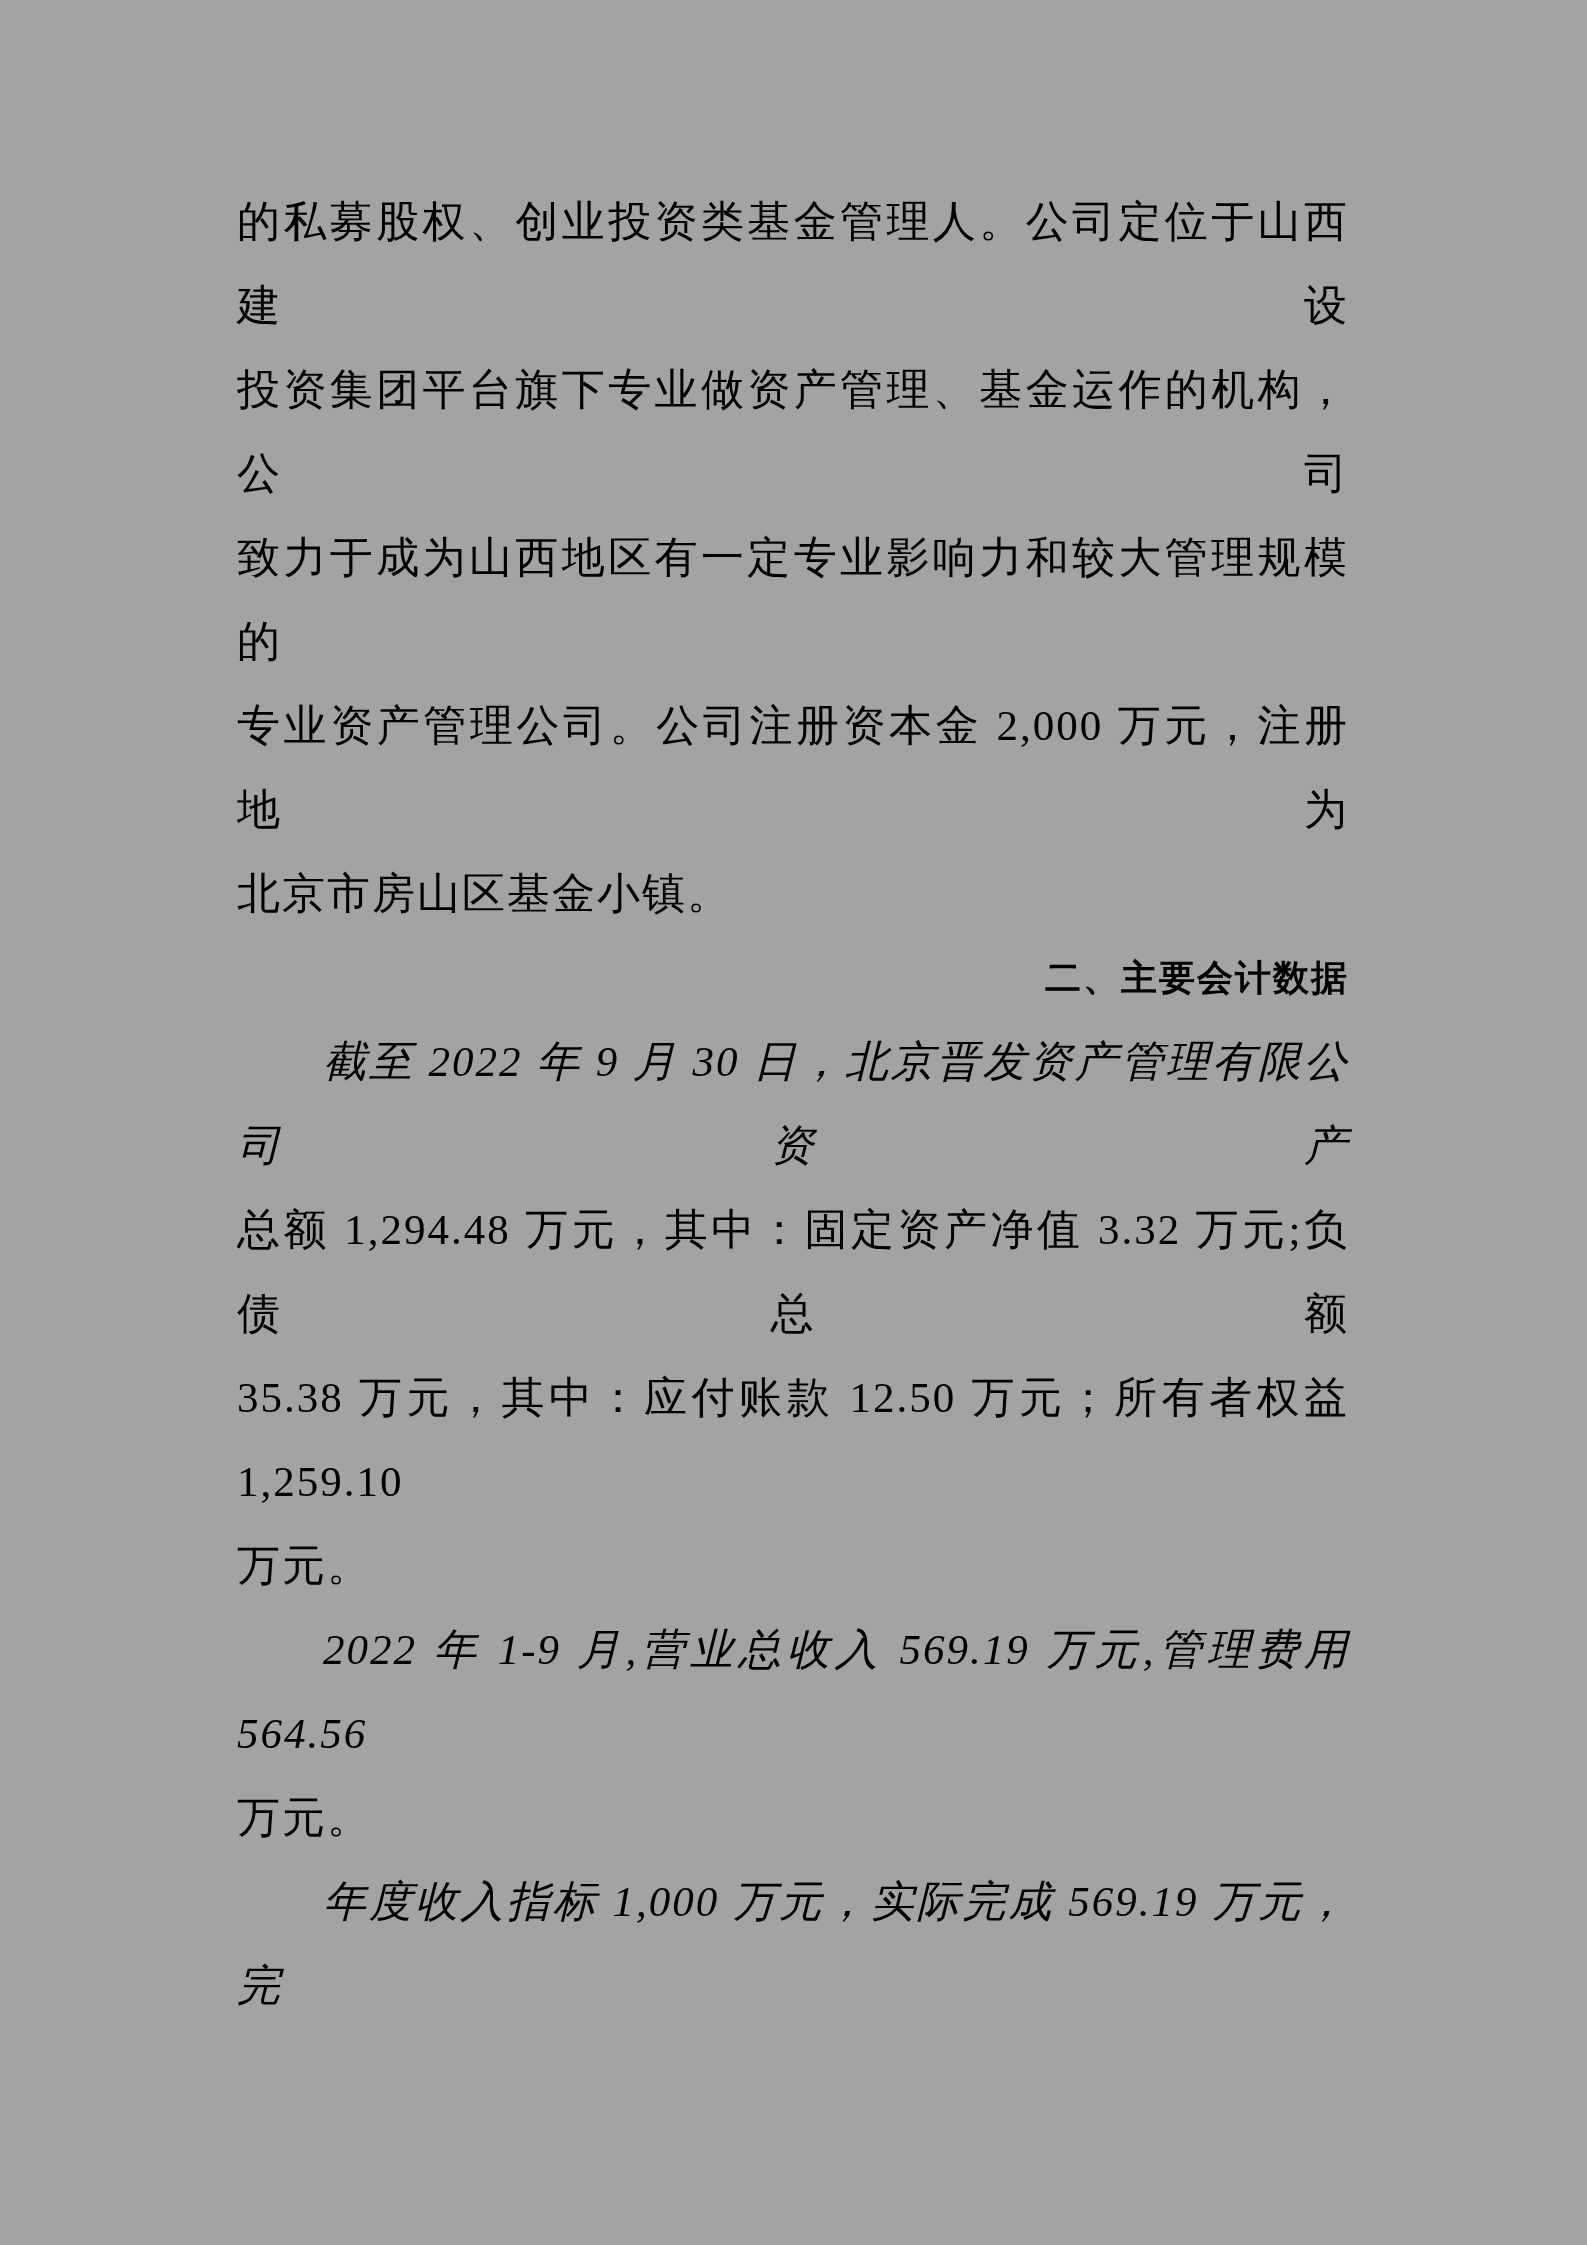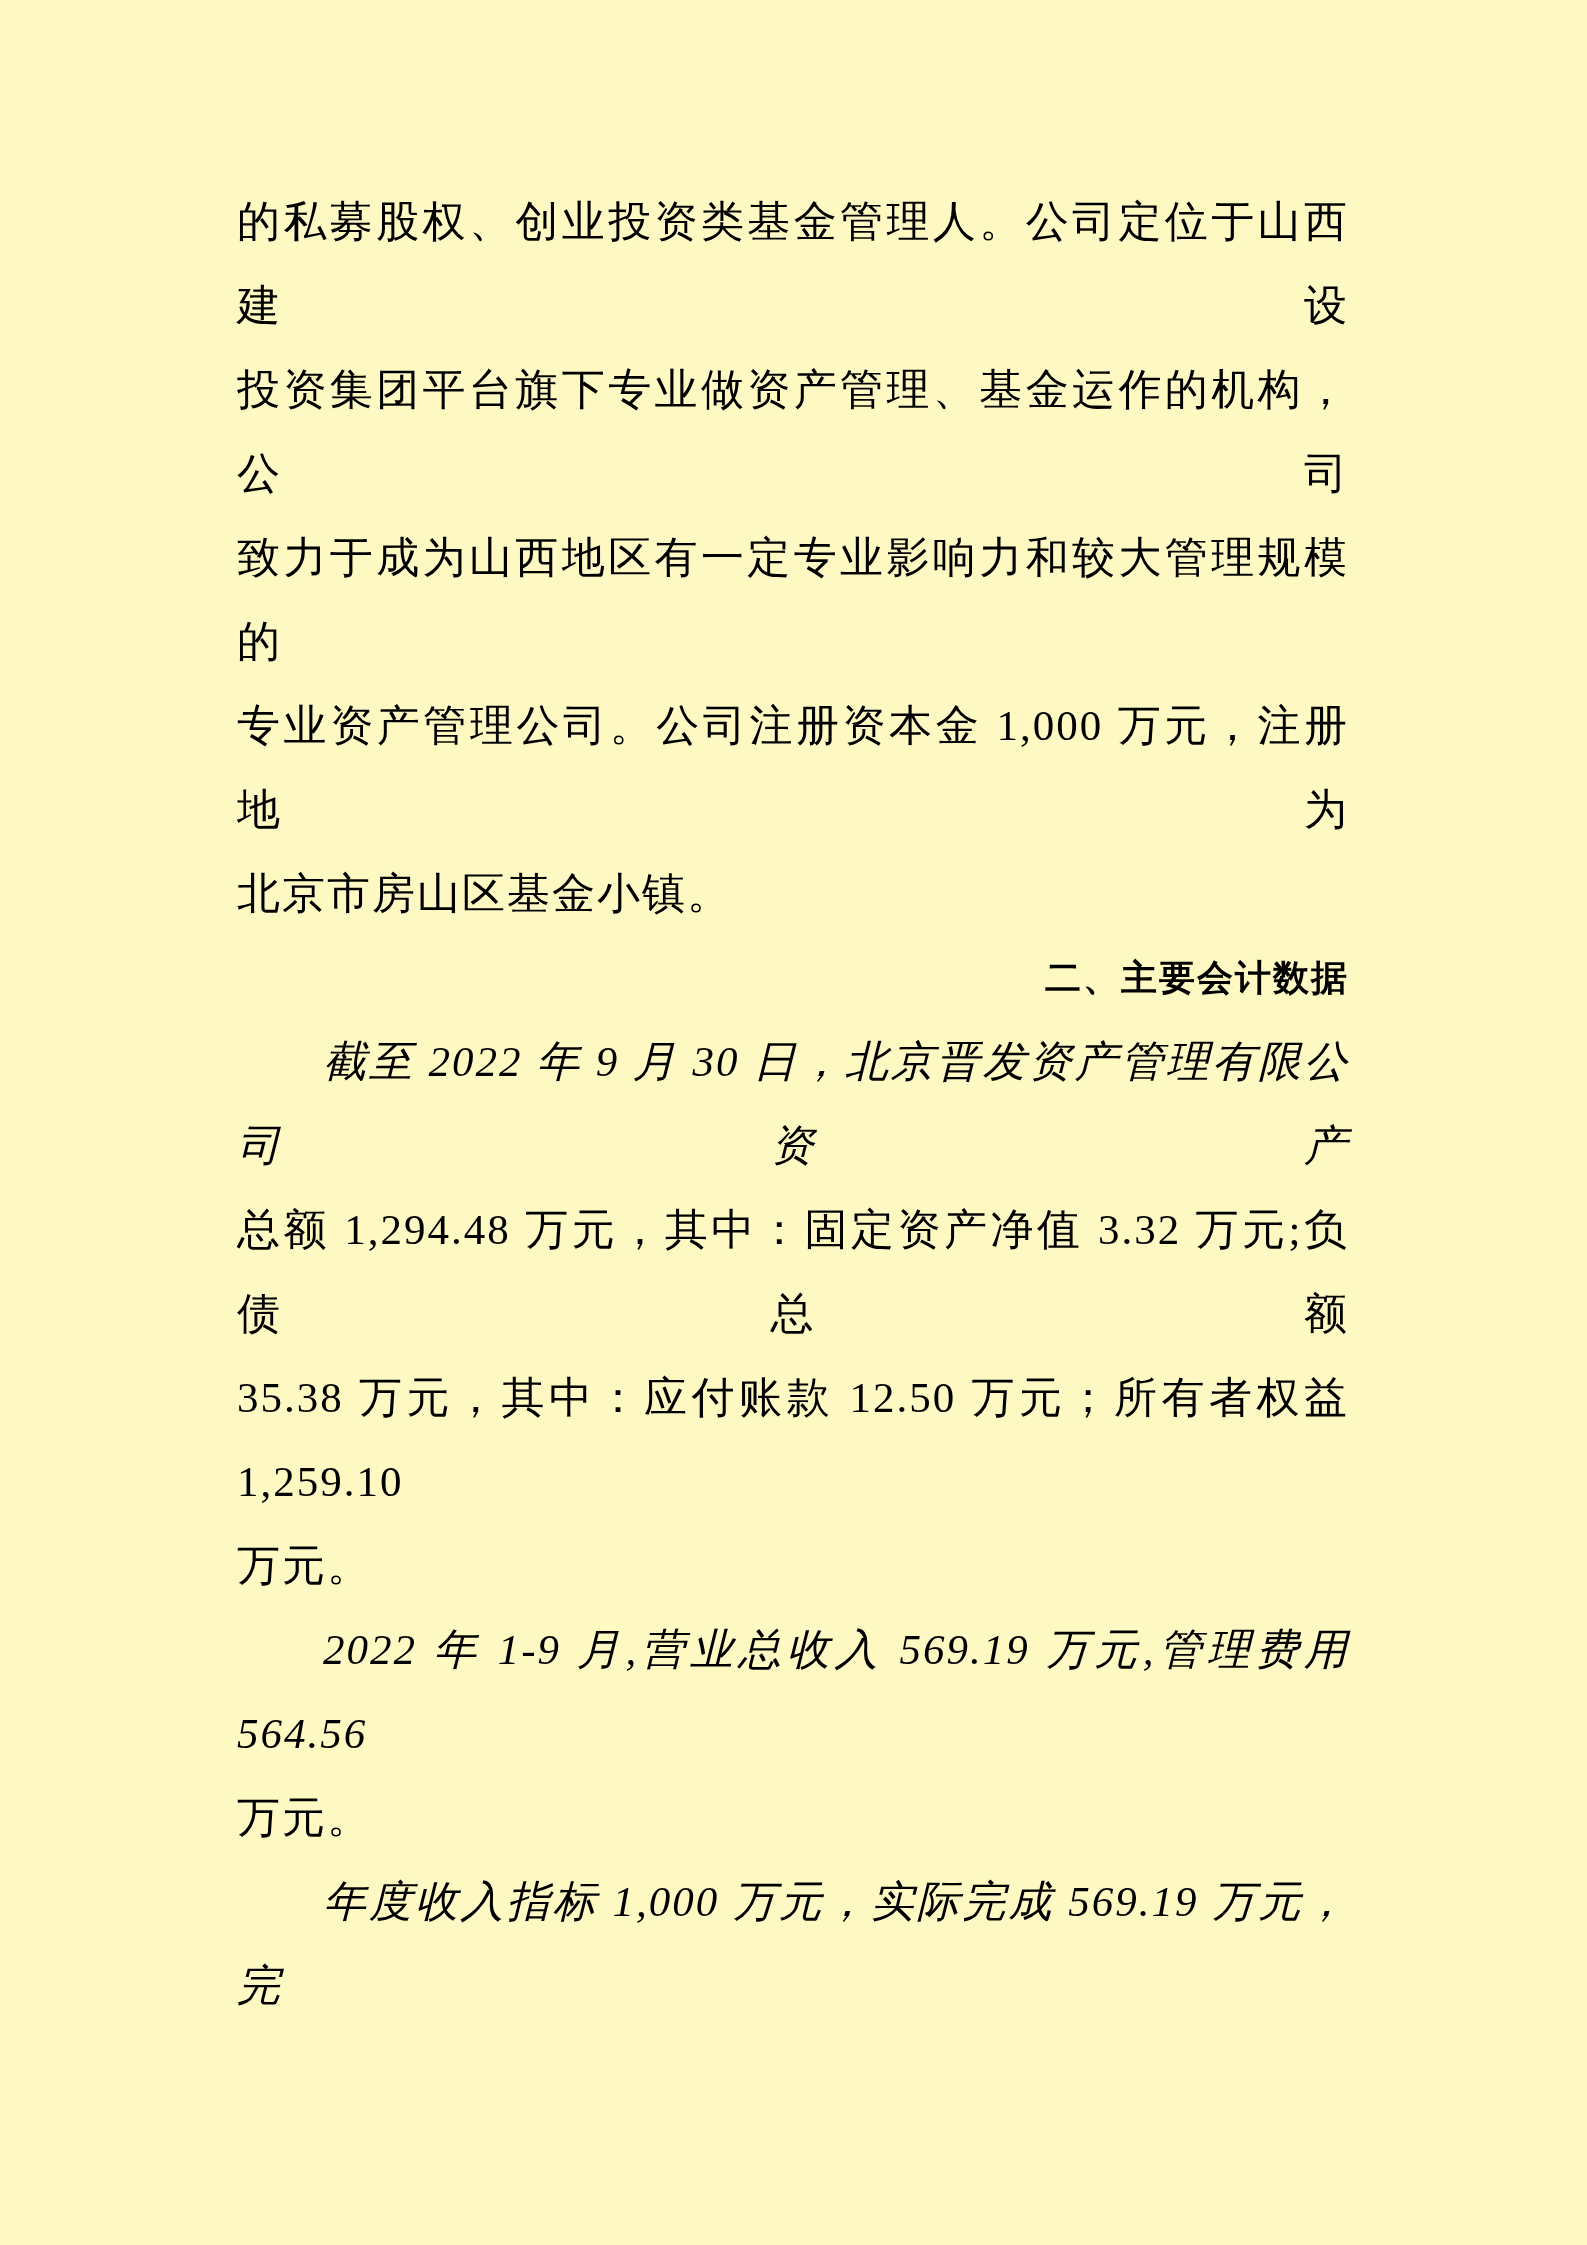--- a/index.html
+++ b/index.html
@@ -1,21 +1,21 @@
 <!DOCTYPE html>
 <html><head>
 <meta charset="utf-8">
 <style>
   * { margin: 0; padding: 0; box-sizing: border-box; }
   html, body { background: #e9e9e9; }
   .page {
     position: relative;
     width: 1587px;
     height: 2245px;
-    background: #fef9c3;
+    background: #a3a3a3;
     color: #000000;
     overflow: hidden;
   }
   .content {
     position: absolute;
     left: 237px;
     top: 180px;
     width: 1112px;
     font-family: "Liberation Serif", "DejaVu Serif", serif;
     font-size: 43px;
@@ -46,21 +46,21 @@
 </head>
 <body>
 
 <div class="page">
   <div class="content">
 
     <div class="para">
       <div class="line">的私募股权、创业投资类基金管理人。公司定位于山西建设</div>
       <div class="line">投资集团平台旗下专业做资产管理、基金运作的机构，公司</div>
       <div class="line">致力于成为山西地区有一定专业影响力和较大管理规模的</div>
-      <div class="line">专业资产管理公司。公司注册资本金 1,000 万元，注册地为</div>
+      <div class="line">专业资产管理公司。公司注册资本金 2,000 万元，注册地为</div>
       <div class="line last">北京市房山区基金小镇。</div>
     </div>
 
     <div class="heading">二、主要会计数据</div>
 
     <div class="para">
       <div class="line indent">截至 2022 年 9 月 30 日，北京晋发资产管理有限公司资产</div>
       <div class="line">总额 1,294.48 万元，其中：固定资产净值 3.32 万元;负债总额</div>
       <div class="line">35.38 万元，其中：应付账款 12.50 万元；所有者权益 1,259.10</div>
       <div class="line last">万元。</div>

